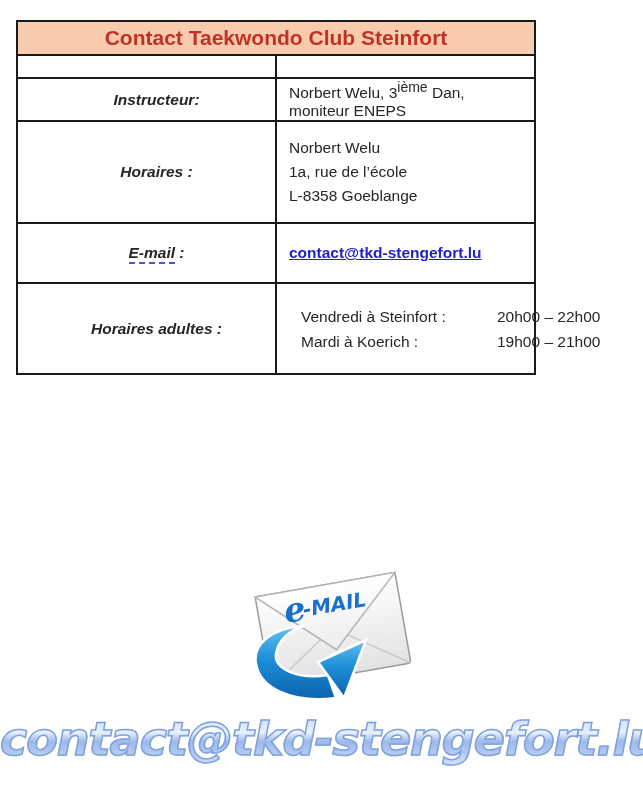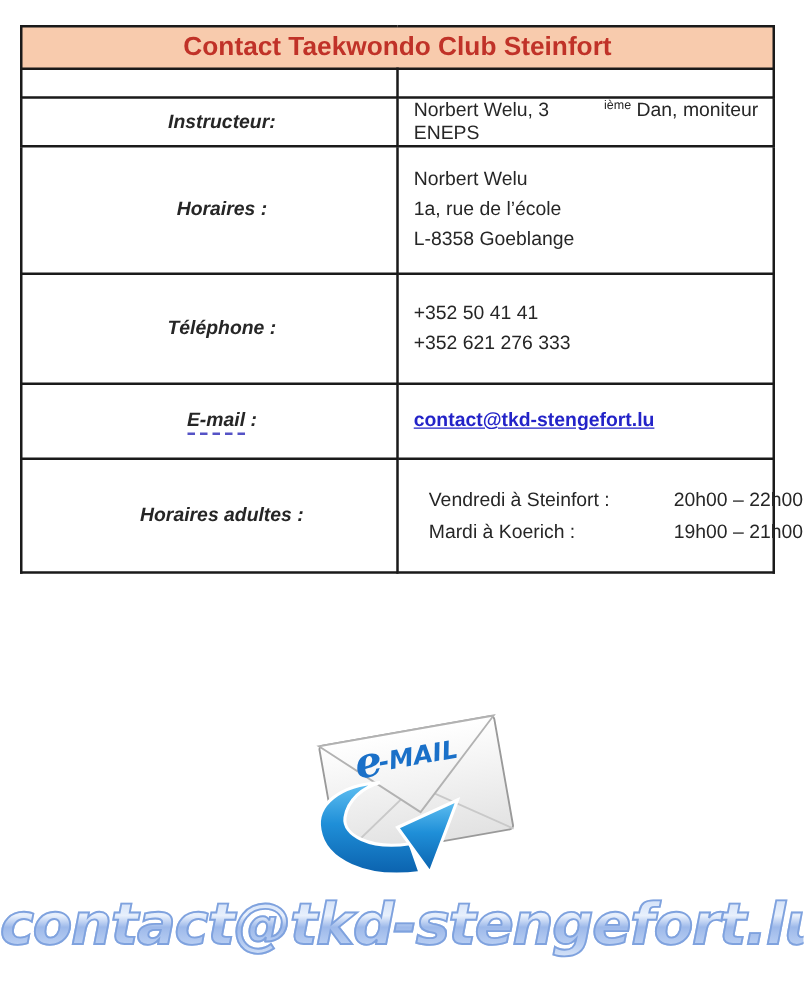--- a/index.html
+++ b/index.html
@@ -11,21 +11,21 @@
     background: #ffffff;
     font-family: "Liberation Sans", sans-serif;
     color: #262626;
     overflow: hidden;
   }
 
   
   table.contact-table {
     position: absolute;
     left: 16px; top: 20px;
-    width: 604px;
+    width: 520px;
     border-collapse: collapse;
     table-layout: fixed;
   }
   table.contact-table td {
     border: 2px solid #1a1a1a;
     font-size: 15.5px;
     vertical-align: middle;
   }
   td.c-label {
     width: 197px;
@@ -50,21 +50,21 @@
   }
   tr.r-empty td { height: 23px; }
   tr.r-instructeur td { height: 31px; }
   tr.r-contact td { height: 102px; }
   tr.r-telephone td { height: 88px; }
   tr.r-email td { height: 60px; }
   tr.r-enfants td { height: 86px; }
   tr.r-adultes td { height: 91px; }
 
   .v-line { line-height: 24px; }
-  sup.ord { font-size: 10px; vertical-align: super; margin-left: 44px; }
+  sup.ord { font-size: 14px; vertical-align: super; }
 
   .dashed-u {
     border-bottom: 2px dashed #5552c6;
     padding-bottom: 1px;
   }
   a.mail-link {
     color: #2323c8;
     font-weight: bold;
     text-decoration: underline;
     font-size: 15.5px;
@@ -126,27 +126,20 @@
 
     <tr class="r-contact">
       <td class="c-label">Horaires :</td>
       <td class="c-value">
         <div class="v-line">Norbert Welu</div>
         <div class="v-line">1a, rue de l’école</div>
         <div class="v-line">L-8358 Goeblange</div>
       </td>
     </tr>
 
-    <tr class="r-telephone">
-      <td class="c-label">Téléphone :</td>
-      <td class="c-value">
-        <div class="v-line">+352 50 41 41</div>
-        <div class="v-line">+352 621 276 333</div>
-      </td>
-    </tr>
 
     <tr class="r-email">
       <td class="c-label">
         <span class="dashed-u">E-mail</span><span> :</span>
       </td>
       <td class="c-value">
         <a class="mail-link" href="#">contact@tkd-stengefort.lu</a>
       </td>
     </tr>
 

